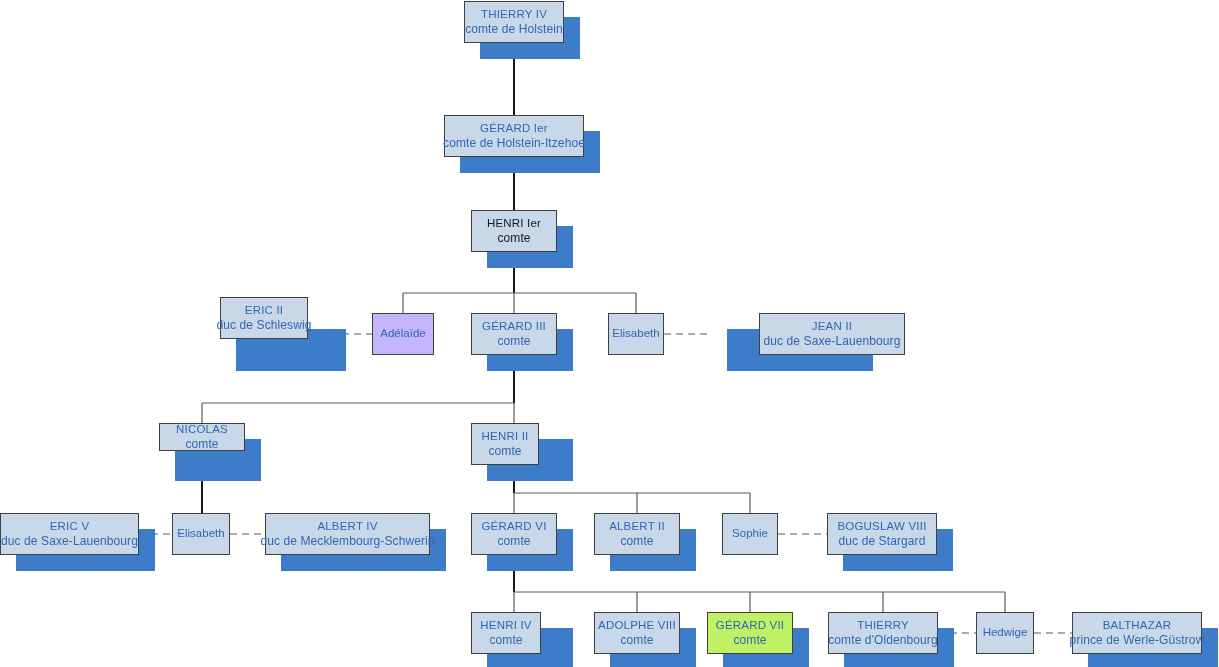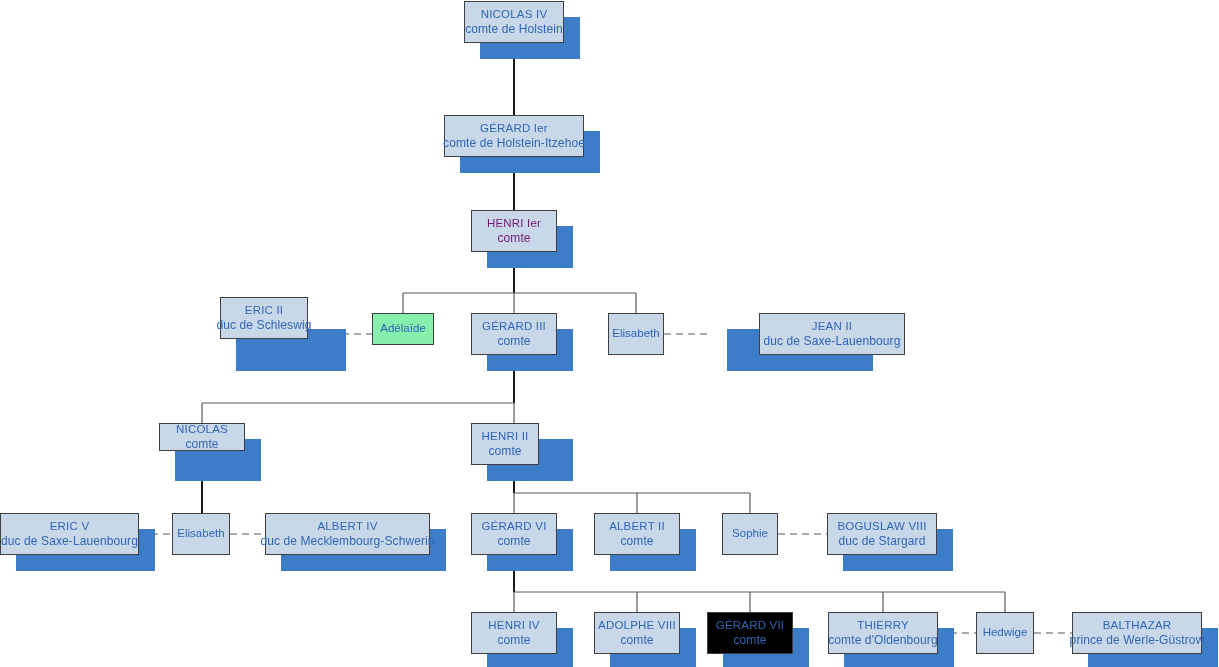--- a/index.html
+++ b/index.html
@@ -80,39 +80,39 @@
       <line x1="664" y1="334" x2="711" y2="334" stroke="#595959" stroke-width="1.2" stroke-dasharray="7 5"></line>
       <line x1="139" y1="534" x2="172" y2="534" stroke="#595959" stroke-width="1.2" stroke-dasharray="7 5"></line>
       <line x1="230" y1="534" x2="265" y2="534" stroke="#595959" stroke-width="1.2" stroke-dasharray="7 5"></line>
       <line x1="778" y1="534" x2="827" y2="534" stroke="#595959" stroke-width="1.2" stroke-dasharray="7 5"></line>
       <line x1="938" y1="633" x2="976" y2="633" stroke="#595959" stroke-width="1.2" stroke-dasharray="7 5"></line>
       <line x1="1034" y1="633" x2="1072" y2="633" stroke="#595959" stroke-width="1.2" stroke-dasharray="7 5"></line>
     </svg>
   <div id="nodes-layer">
       <div class="shadow" style="left: 480px; top: 17px; width: 100px; height: 42px; background: rgb(61, 124, 200);"></div>
       <div class="node t-main" style="left: 464px; top: 1px; width: 100px; height: 42px; background: rgb(201, 216, 233); border-color: rgb(63, 63, 63); color: rgb(47, 101, 181);">
-        <span class="ln1">NICOLAS IV</span>
+        <span class="ln1">THIERRY IV</span>
         <span class="ln2">comte de Holstein</span>
       </div>
       <div class="shadow" style="left: 460px; top: 131px; width: 140px; height: 42px; background: rgb(61, 124, 200);"></div>
       <div class="node t-main" style="left: 444px; top: 115px; width: 140px; height: 42px; background: rgb(201, 216, 233); border-color: rgb(63, 63, 63); color: rgb(47, 101, 181);">
         <span class="ln1">GÉRARD Ier</span>
         <span class="ln2">comte de Holstein-Itzehoe</span>
       </div>
       <div class="shadow" style="left: 487px; top: 226px; width: 86px; height: 42px; background: rgb(61, 124, 200);"></div>
-      <div class="node t-main" style="left: 471px; top: 210px; width: 86px; height: 42px; background: rgb(201, 216, 233); border-color: rgb(63, 63, 63); color: #701a75;">
+      <div class="node t-main" style="left: 471px; top: 210px; width: 86px; height: 42px; background: rgb(201, 216, 233); border-color: rgb(63, 63, 63); color: #0f172a;">
         <span class="ln1">HENRI Ier</span>
         <span class="ln2">comte</span>
       </div>
       <div class="shadow" style="left: 236px; top: 329px; width: 110px; height: 42px; background: rgb(61, 124, 200);"></div>
       <div class="node t-main" style="left: 220px; top: 297px; width: 88px; height: 42px; background: rgb(201, 216, 233); border-color: rgb(63, 63, 63); color: rgb(47, 101, 181);">
         <span class="ln1">ERIC II</span>
         <span class="ln2">duc de Schleswig</span>
       </div>
-      <div class="node t-sp" style="left: 372px; top: 313px; width: 62px; height: 32px; background: #86efac; border-color: rgb(63, 63, 63); color: rgb(47, 101, 181); text-align: center;">
+      <div class="node t-sp" style="left: 372px; top: 313px; width: 62px; height: 42px; background: #c4b5fd; border-color: rgb(63, 63, 63); color: rgb(47, 101, 181); text-align: center;">
         <span class="ln1">Adélaïde</span>
       </div>
       <div class="shadow" style="left: 487px; top: 329px; width: 86px; height: 42px; background: rgb(61, 124, 200);"></div>
       <div class="node t-main" style="left: 471px; top: 313px; width: 86px; height: 42px; background: rgb(201, 216, 233); border-color: rgb(63, 63, 63); color: rgb(47, 101, 181);">
         <span class="ln1">GÉRARD III</span>
         <span class="ln2">comte</span>
       </div>
       <div class="node t-sp" style="left: 608px; top: 313px; width: 56px; height: 42px; background: rgb(201, 216, 233); border-color: rgb(63, 63, 63); color: rgb(47, 101, 181);">
         <span class="ln1">Elisabeth</span>
       </div>
@@ -156,31 +156,31 @@
       </div>
       <div class="node t-sp" style="left: 722px; top: 513px; width: 56px; height: 42px; background: rgb(201, 216, 233); border-color: rgb(63, 63, 63); color: rgb(47, 101, 181);">
         <span class="ln1">Sophie</span>
       </div>
       <div class="shadow" style="left: 843px; top: 529px; width: 110px; height: 42px; background: rgb(61, 124, 200);"></div>
       <div class="node t-main" style="left: 827px; top: 513px; width: 110px; height: 42px; background: rgb(201, 216, 233); border-color: rgb(63, 63, 63); color: rgb(47, 101, 181);">
         <span class="ln1">BOGUSLAW VIII</span>
         <span class="ln2">duc de Stargard</span>
       </div>
       <div class="shadow" style="left: 487px; top: 628px; width: 86px; height: 42px; background: rgb(61, 124, 200);"></div>
-      <div class="node t-main" style="left: 471px; top: 612px; width: 86px; height: 42px; background: rgb(201, 216, 233); border-color: rgb(63, 63, 63); color: rgb(47, 101, 181);">
+      <div class="node t-main" style="left: 471px; top: 612px; width: 70px; height: 42px; background: rgb(201, 216, 233); border-color: rgb(63, 63, 63); color: rgb(47, 101, 181);">
         <span class="ln1">HENRI IV</span>
         <span class="ln2">comte</span>
       </div>
       <div class="shadow" style="left: 610px; top: 628px; width: 86px; height: 42px; background: rgb(61, 124, 200);"></div>
       <div class="node t-main" style="left: 594px; top: 612px; width: 86px; height: 42px; background: rgb(201, 216, 233); border-color: rgb(63, 63, 63); color: rgb(47, 101, 181);">
         <span class="ln1">ADOLPHE VIII</span>
         <span class="ln2">comte</span>
       </div>
       <div class="shadow" style="left: 723px; top: 628px; width: 86px; height: 42px; background: rgb(61, 124, 200);"></div>
-      <div class="node t-main" style="left: 707px; top: 612px; width: 86px; height: 42px; background: #000000; border-color: rgb(63, 63, 63); color: rgb(47, 101, 181);">
+      <div class="node t-main" style="left: 707px; top: 612px; width: 86px; height: 42px; background: #bef264; border-color: rgb(63, 63, 63); color: rgb(47, 101, 181);">
         <span class="ln1">GÉRARD VII</span>
         <span class="ln2">comte</span>
       </div>
       <div class="shadow" style="left: 844px; top: 628px; width: 110px; height: 42px; background: rgb(61, 124, 200);"></div>
       <div class="node t-main" style="left: 828px; top: 612px; width: 110px; height: 42px; background: rgb(201, 216, 233); border-color: rgb(63, 63, 63); color: rgb(47, 101, 181);">
         <span class="ln1">THIERRY</span>
         <span class="ln2">comte d'Oldenbourg</span>
       </div>
       <div class="node t-sp" style="left: 976px; top: 612px; width: 58px; height: 42px; background: rgb(201, 216, 233); border-color: rgb(63, 63, 63); color: rgb(47, 101, 181);">
         <span class="ln1">Hedwige</span>

